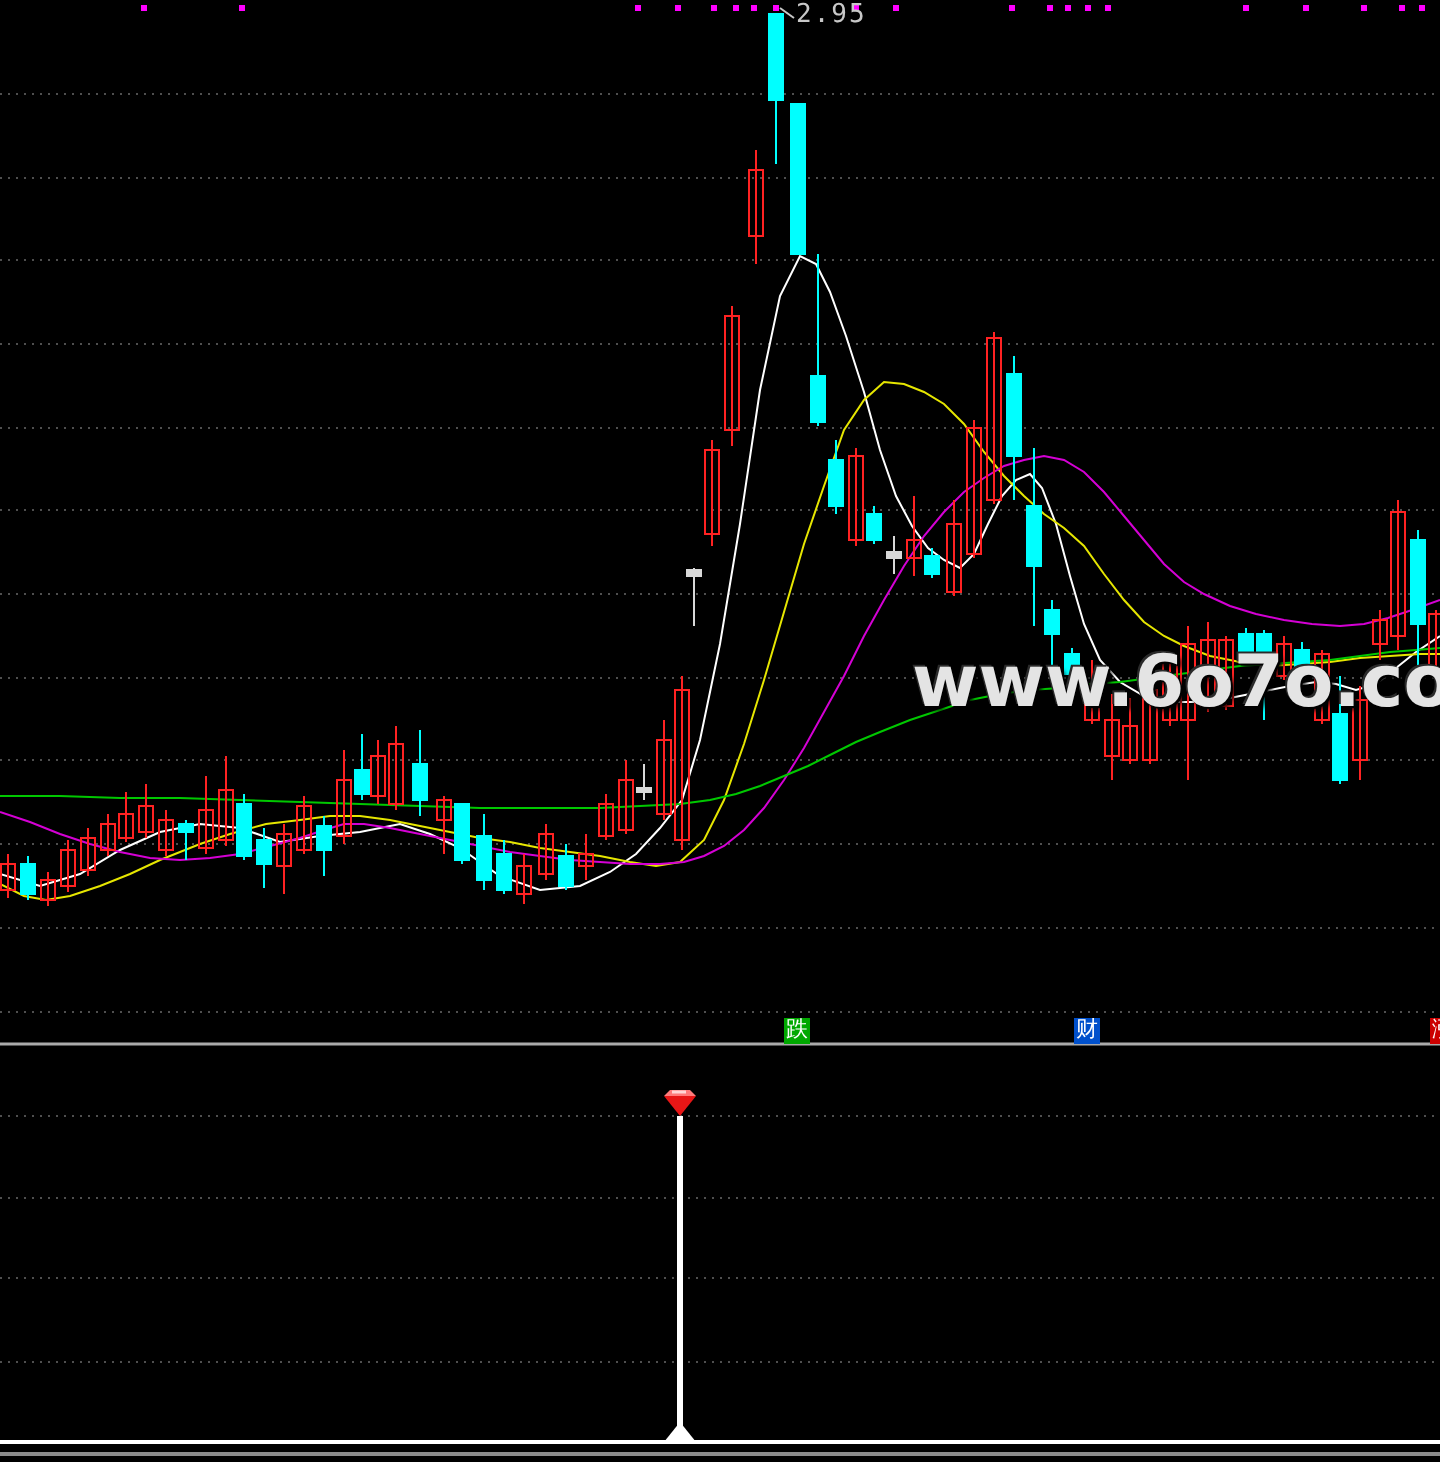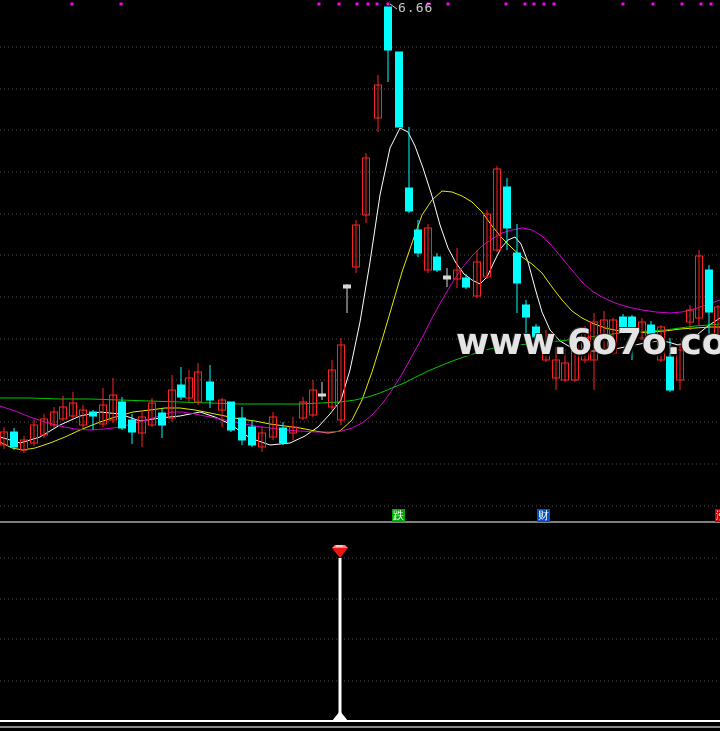--- a/index.html
+++ b/index.html
@@ -238,21 +238,21 @@
     <g id="g-gem">
         <polygon points="332,548 348,548 340,558" fill="#e81616"></polygon>
         <polygon points="335,545 345,545 348,548 332,548" fill="#ff7a7a"></polygon>
         <line x1="336" y1="546" x2="343" y2="546" stroke="#ffd6d6" stroke-width="1.5"></line>
       </g>
     <g id="g-pointer">
         <line x1="390" y1="4" x2="397" y2="9" stroke="#c8c8c8" stroke-width="1"></line>
       </g>
   </svg>
 
-  <div class="price-annotation" style="left: 398px; top: 1px; color: rgb(200, 200, 200);">6.66</div>
+  <div class="price-annotation" style="left: 398px; top: 1px; color: rgb(200, 200, 200);">2.95</div>
 
   <div class="watermark" style="left: 456px; top: 324px; color: rgb(228, 228, 228);">www.6o7o.com</div>
 
   <span class="ticker-label" style="left: 392px; top: 509px; background: rgb(0, 168, 0); color: rgb(255, 255, 255);">跌</span>
   <span class="ticker-label" style="left: 537px; top: 509px; background: rgb(0, 80, 204); color: rgb(255, 255, 255);">财</span>
   <span class="ticker-label" style="left: 715px; top: 509px; background: rgb(204, 0, 0); color: rgb(255, 255, 255);">涨</span>
 
 </div>
 
 </body></html>

